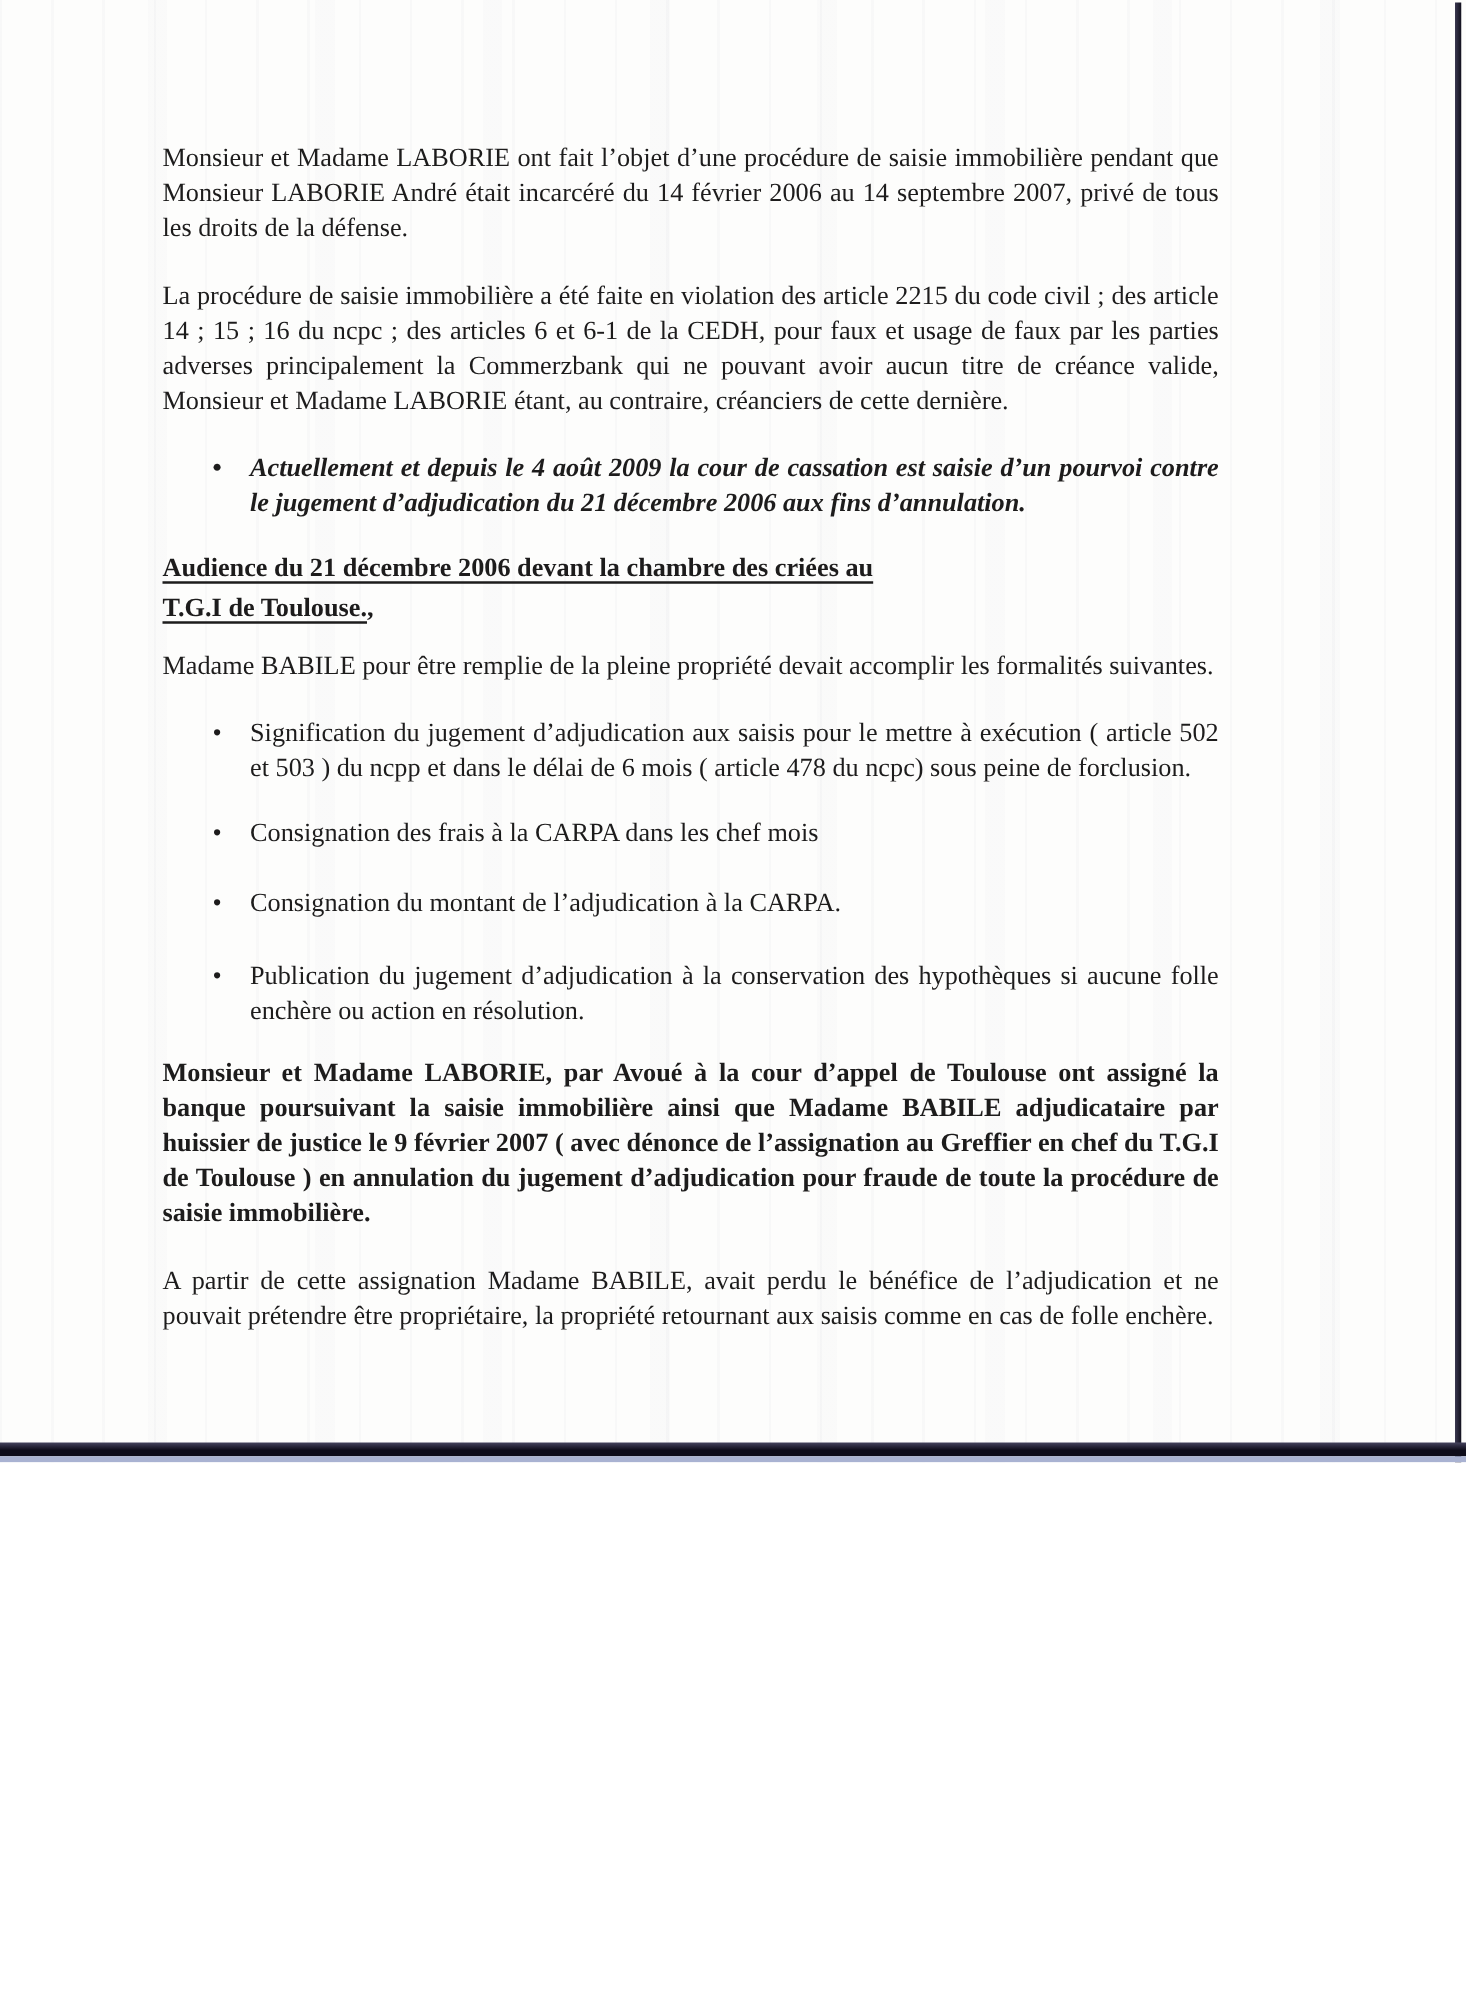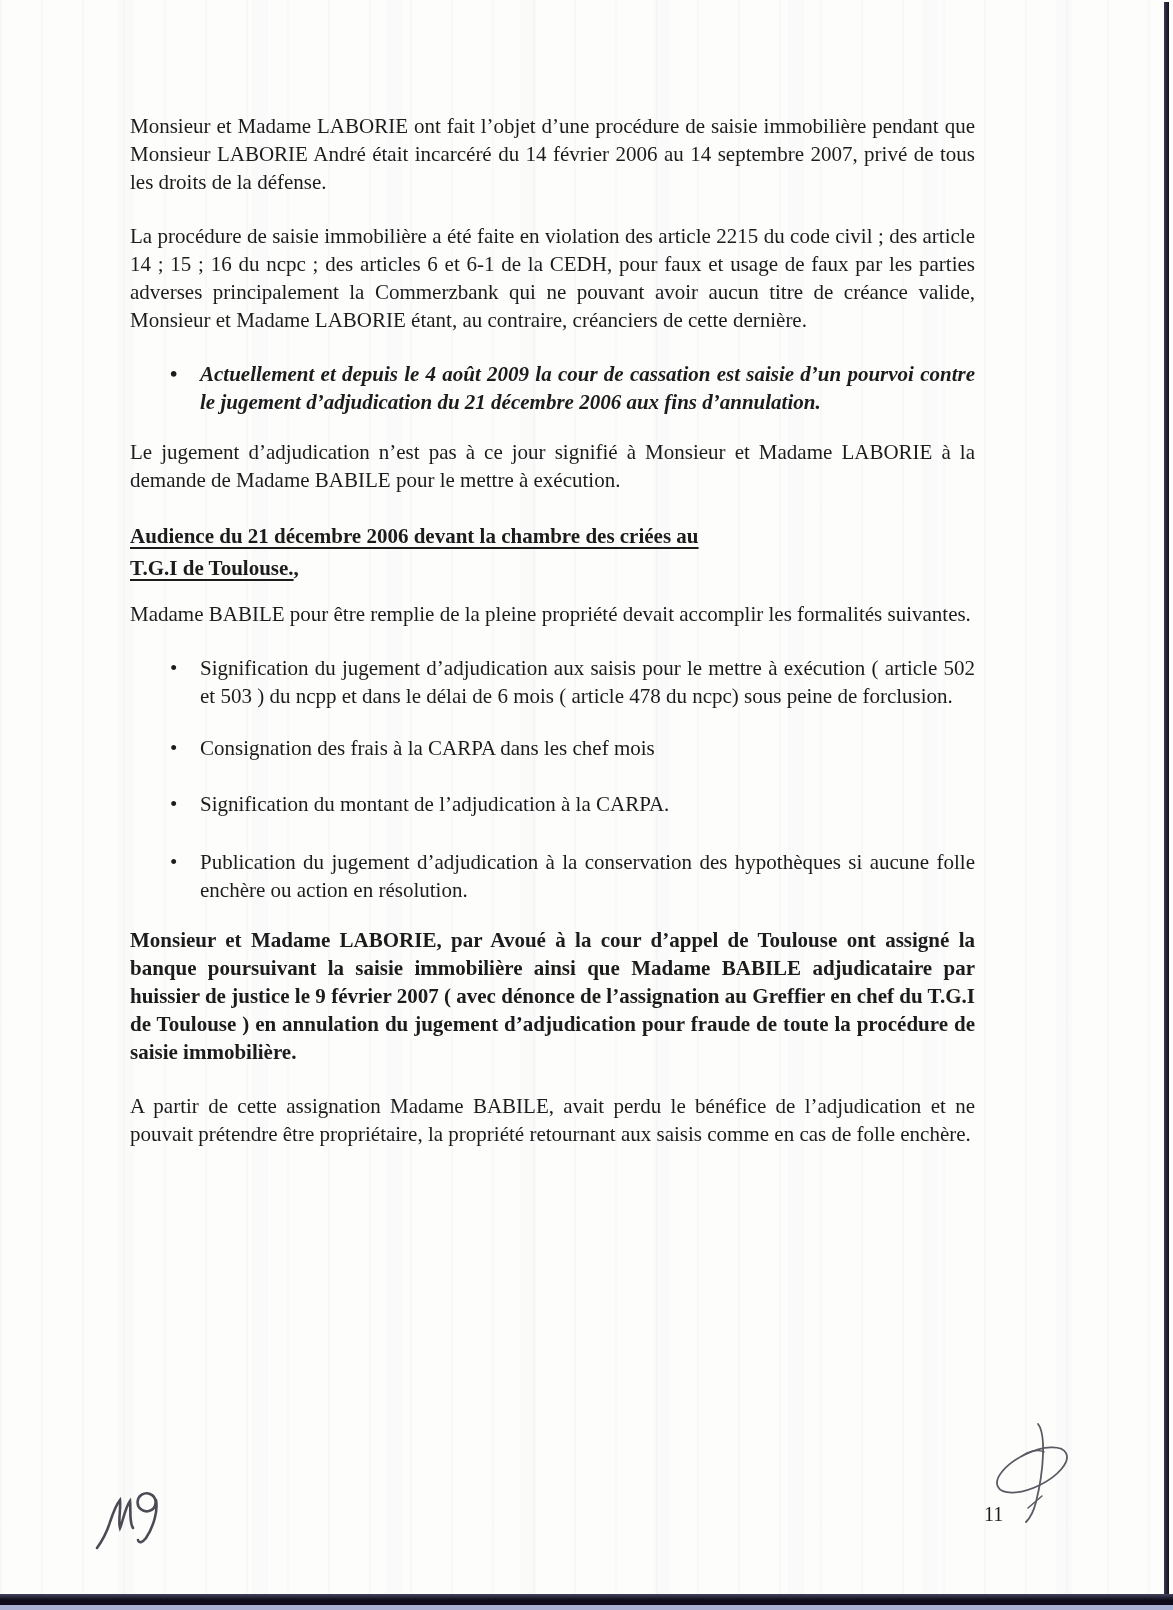--- a/index.html
+++ b/index.html
@@ -1,19 +1,19 @@
 <!DOCTYPE html>
 <html><head>
 <meta charset="utf-8">
 <style>
   html, body { margin: 0; padding: 0; background: #ffffff; }
   .viewport {
     position: relative;
     width: 1173px;
-    height: 1610px;
+    height: 1170px;
     overflow: hidden;
     background-color: #fdfdfc;
     background-image:
       repeating-linear-gradient(90deg,
         rgba(110,115,140,0.035) 0px, rgba(110,115,140,0.035) 2px,
         transparent 2px, transparent 41px),
       repeating-linear-gradient(90deg,
         transparent 0px, transparent 118px,
         rgba(120,120,150,0.025) 118px, rgba(120,120,150,0.025) 134px);
     font-family: "Liberation Serif", "DejaVu Serif", serif;
@@ -104,21 +104,20 @@
 
     <p class="body">Monsieur et Madame LABORIE ont fait l’objet d’une procédure de saisie immobilière pendant que Monsieur LABORIE André était incarcéré du 14 février 2006 au 14 septembre 2007, privé de tous les droits de la défense.</p>
 
     <p class="body">La procédure de saisie immobilière a été faite en violation des article 2215 du code civil ; des article 14 ; 15 ; 16 du ncpc ; des articles 6 et 6-1 de la CEDH, pour faux et usage de faux par les parties adverses principalement la Commerzbank qui ne pouvant avoir aucun titre de créance valide, Monsieur et Madame LABORIE étant, au contraire, créanciers de cette dernière.</p>
 
     <div class="callout">
       <span class="dot">•</span>
       <span class="txt">Actuellement et depuis le 4 août 2009 la cour de cassation est saisie d’un pourvoi contre le jugement d’adjudication du 21 décembre 2006 aux fins d’annulation.</span>
     </div>
 
-    <p class="body mb-sign">Le jugement d’adjudication n’est pas à ce jour signifié à Monsieur et Madame LABORIE à la demande de Madame BABILE pour le mettre à exécution.</p>
 
     <div class="heading">
       <span class="hline">Audience du 21 décembre 2006 devant la chambre des criées au</span><br>
       <span class="hline">T.G.I de Toulouse.</span><span>,</span>
     </div>
 
 
     <p class="body mb-form">Madame BABILE pour être remplie de la pleine propriété devait accomplir les formalités suivantes.</p>
 
     <div class="bullet-row">
@@ -126,21 +125,21 @@
       <span class="txt">Signification du jugement d’adjudication aux saisis pour le mettre à exécution ( article 502 et 503 ) du ncpp et dans le délai de 6 mois ( article 478 du ncpc) sous peine de forclusion.</span>
     </div>
 
     <div class="bullet-row mb-b2">
       <span class="dot">•</span>
       <span class="txt">Consignation des frais à la CARPA dans les chef mois</span>
     </div>
 
     <div class="bullet-row mb-b3">
       <span class="dot">•</span>
-      <span class="txt">Signification du montant de l’adjudication à la CARPA.</span>
+      <span class="txt">Consignation du montant de l’adjudication à la CARPA.</span>
     </div>
 
     <div class="bullet-row mb-b4">
       <span class="dot">•</span>
       <span class="txt">Publication du jugement d’adjudication à la conservation des hypothèques si aucune folle enchère ou action en résolution.</span>
     </div>
 
     <p class="body mb-p6">Monsieur et Madame LABORIE, par Avoué à la cour d’appel de Toulouse ont assigné la banque poursuivant la saisie immobilière ainsi que Madame BABILE adjudicataire par huissier de justice le 9 février 2007 ( avec dénonce de l’assignation au Greffier en chef du T.G.I de Toulouse ) en annulation du jugement d’adjudication pour fraude de toute la procédure de saisie immobilière.</p>
 
     <p class="body mb-p7">A partir de cette assignation Madame BABILE, avait perdu le bénéfice de l’adjudication et ne pouvait prétendre être propriétaire, la propriété retournant aux saisis comme en cas de folle enchère.</p>

